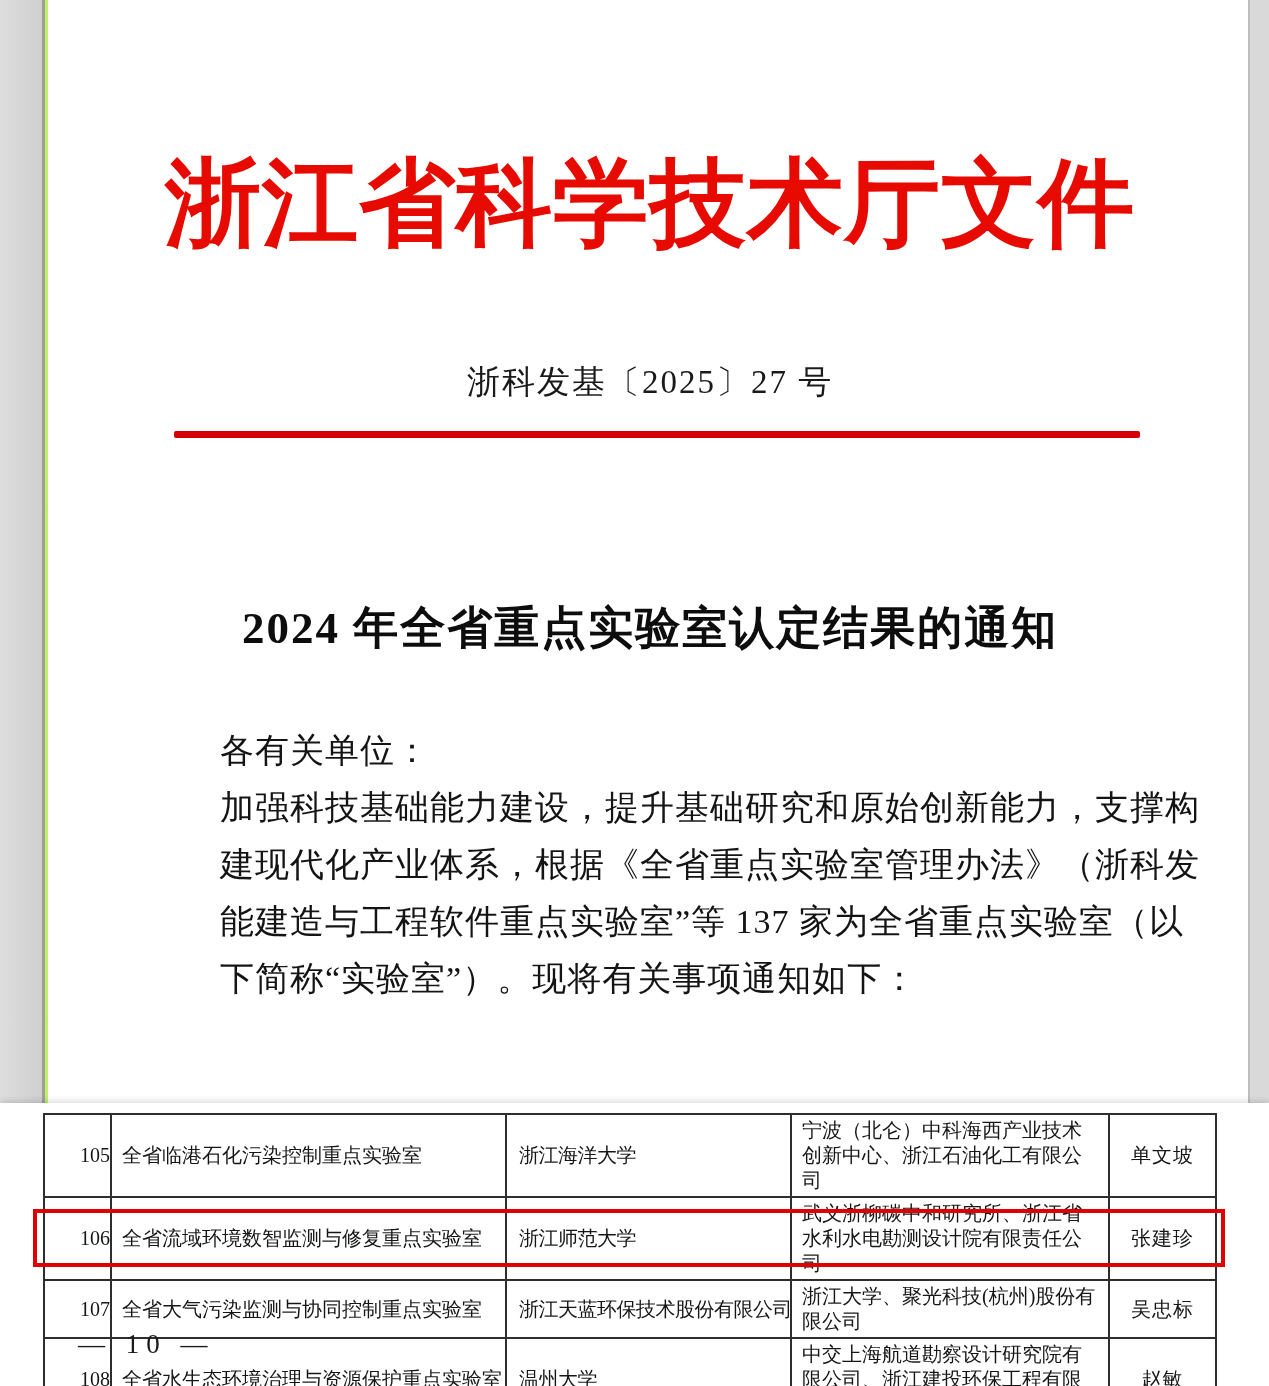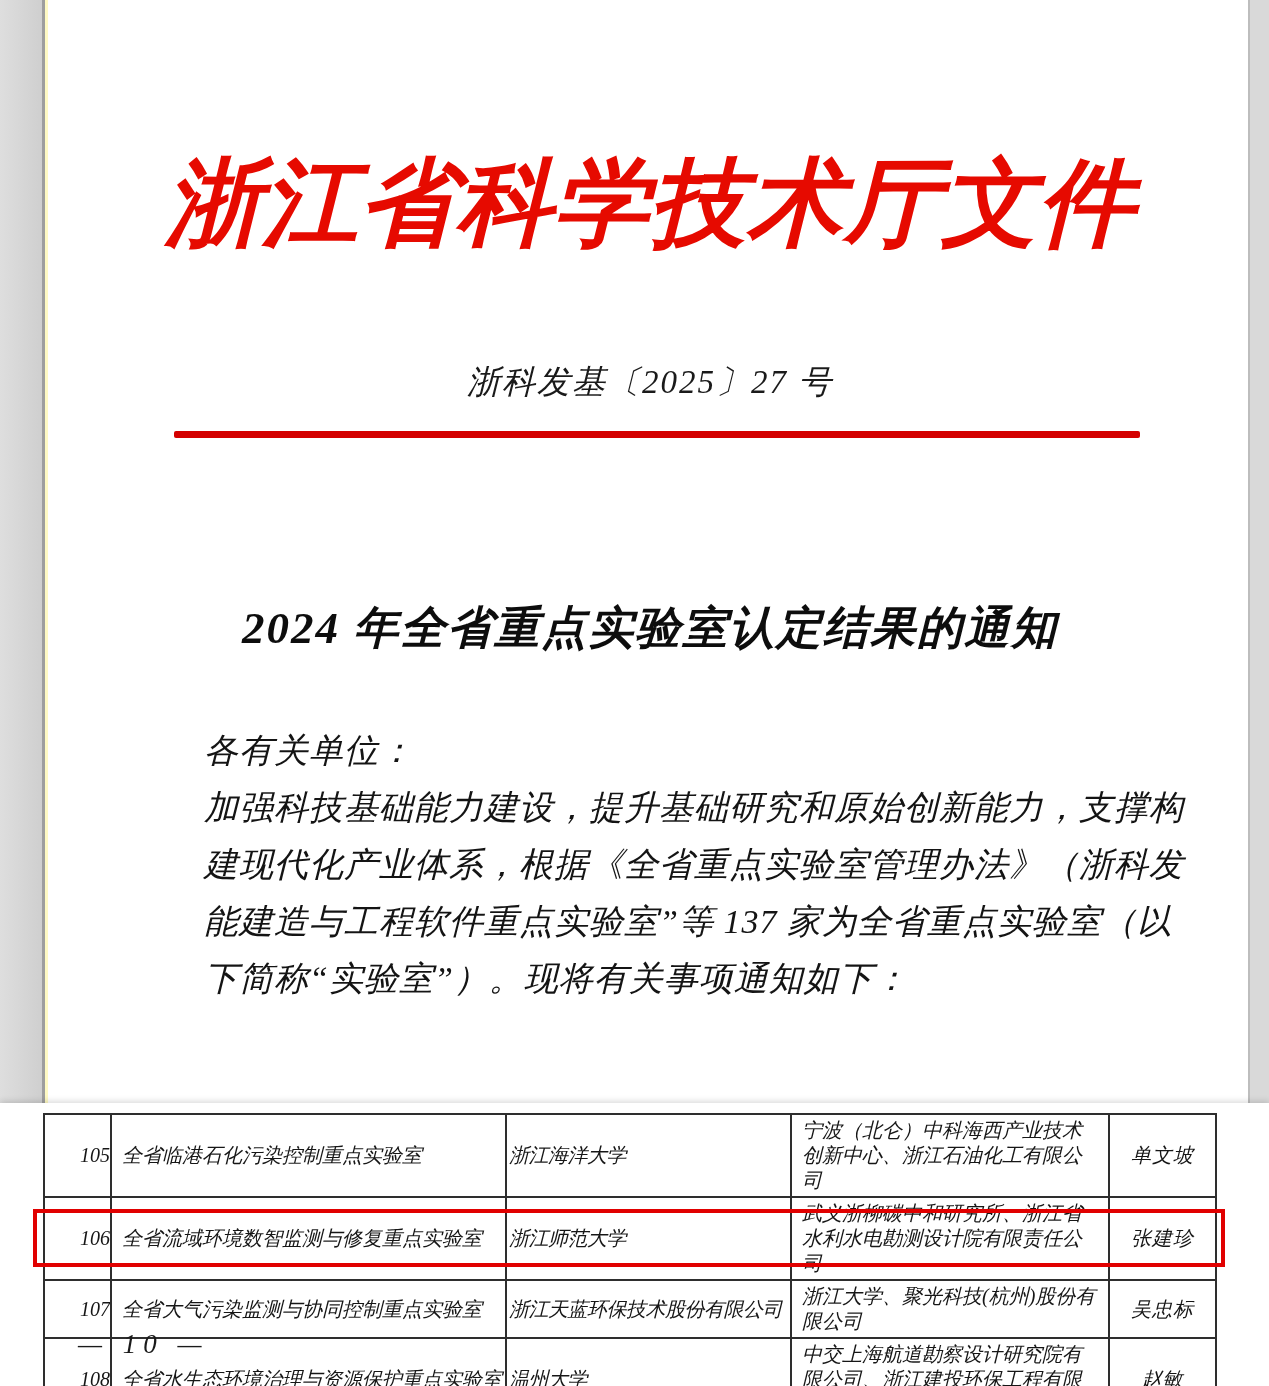--- a/index.html
+++ b/index.html
@@ -1,19 +1,19 @@
 <!DOCTYPE html>
 <html><head>
 <meta charset="utf-8">
 <style>
   * { margin:0; padding:0; box-sizing:border-box; }
   html,body { background:#ffffff; }
   .canvas {
-    position:relative; width:1269px; height:1386px; background:#fef9c3;
-    overflow:hidden; font-family:"Liberation Serif","DejaVu Serif",serif; color:#111;font-style:italic;
+    position:relative; width:1269px; height:1386px; background:#bef264;
+    overflow:hidden; font-family:"Liberation Serif","DejaVu Serif",serif; color:#111;
   }
   
   .gray-strip-left {
     position:absolute; left:0; top:0; width:45px; height:1103px;
     background:linear-gradient(to right,#dedede,#cfcfcf);
     border-right:3px solid #9e9e9e;
   }
   .gray-strip-right {
     position:absolute; left:1248px; top:0; width:21px; height:1140px;
     background:#d9d9d9; border-left:2px solid #bdbdbd;
@@ -37,40 +37,40 @@
     position:absolute; left:80px; width:1140px; text-align:center;
     font-size:45px; font-weight:bold; letter-spacing:2px; color:#0d0d0d; white-space:nowrap;
   }
   .notice-title.l1 { top:532px; }
   .notice-title.l2 { top:598px; }
 
   .body-text {
     position:absolute; left:204px; top:722px; width:922px;
     font-size:34px; line-height:57px; letter-spacing:1px; color:#141414;
   }
-  .body-line { white-space:nowrap; }
+  .body-line { white-space:nowrap;margin-left:16px; }
   .body-line.indent { text-indent:2em; }
 
   
   .table-section {
     position:absolute; left:0; top:1103px; width:1269px; height:283px;
     background:#ffffff; box-shadow:0 -2px 6px rgba(0,0,0,0.14);
   }
   table.results {
     position:absolute; left:43px; top:10px; width:1172px;
     border-collapse:collapse; table-layout:fixed;
     font-family:"Liberation Serif","DejaVu Serif",serif;
   }
   table.results td {
     border:2px solid #2e2e2e; vertical-align:middle;
     font-size:20px; color:#161616; overflow:hidden;
   }
   td.c-no   { text-align:right; font-size:22px; }
   td.c-lab  { padding:0 10px; white-space:nowrap; }
-  td.c-inst { padding:0 2px; white-space:nowrap; letter-spacing:-0.5px;border-radius:6px; }
+  td.c-inst { padding:0 12px; white-space:nowrap; letter-spacing:-0.5px;border-radius:6px; }
   td.c-part { padding:3px 10px; line-height:25px; }
   td.c-dir  { text-align:center; font-size:21px; letter-spacing:1px; }
 
   .highlight-box {
     position:absolute; left:33px; top:1209px; width:1192px; height:58px;
     border:4px solid #e10000; background:transparent; pointer-events:none;
   }
   .page-number {
     position:absolute; left:78px; top:1329px;
     font-size:27px; letter-spacing:7px; color:#1a1a1a; white-space:nowrap;

